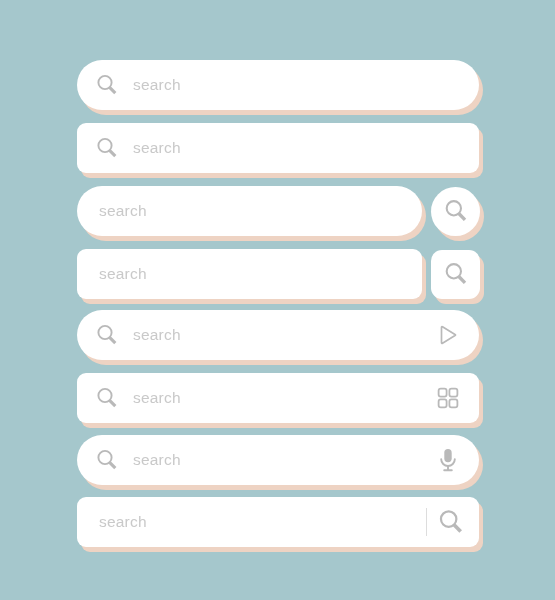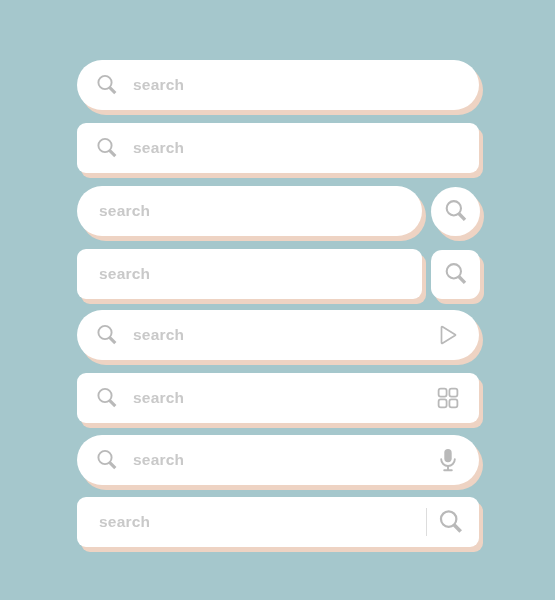--- a/index.html
+++ b/index.html
@@ -31,21 +31,20 @@
 
   
   .field {
     position: relative;
     height: 50px;
     background: #ffffff;
     display: flex;
     align-items: center;
     box-sizing: border-box;
     box-shadow: 4px 5px 0 0 #eed3c3;
-    font-weight: bold;
   }
   .field.pill   { border-radius: 25px; }
   .field.round  { border-radius: 9px;  }
 
   .field.pad-icon { padding-left: 18px; }
   .field.pad-text { padding-left: 22px; }
 
   
   .ph {
     color: #c9c9c9;

